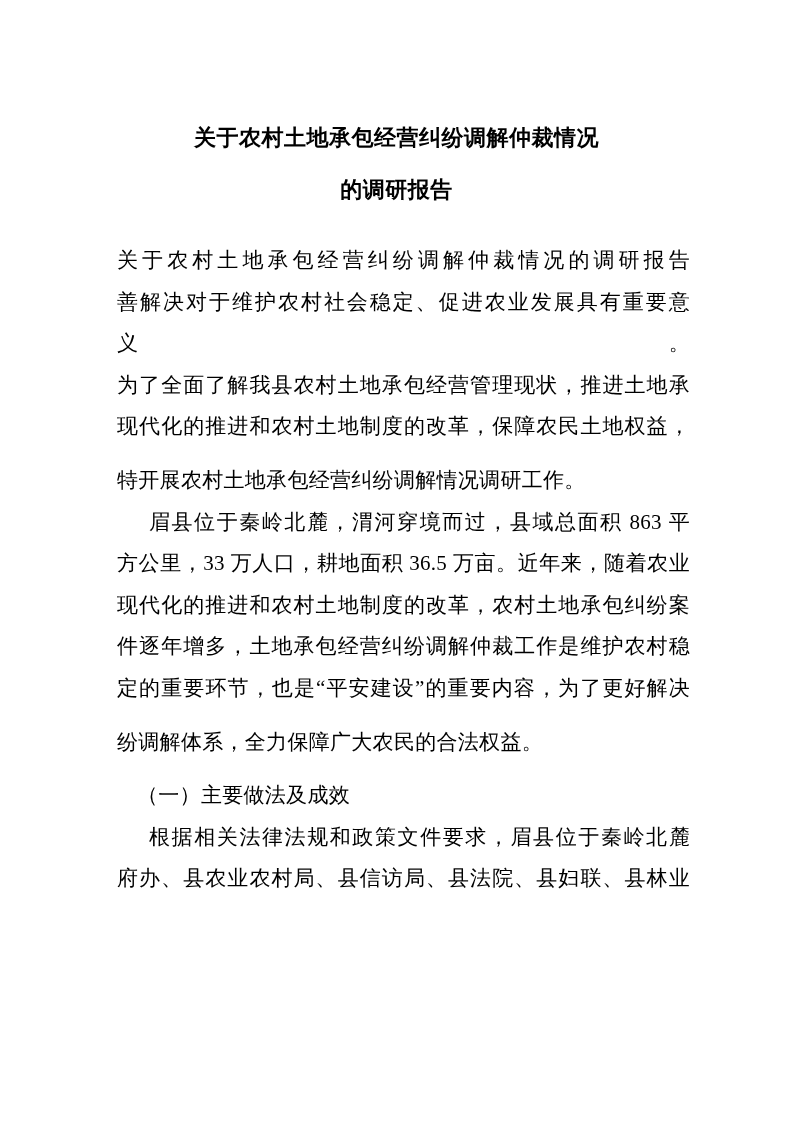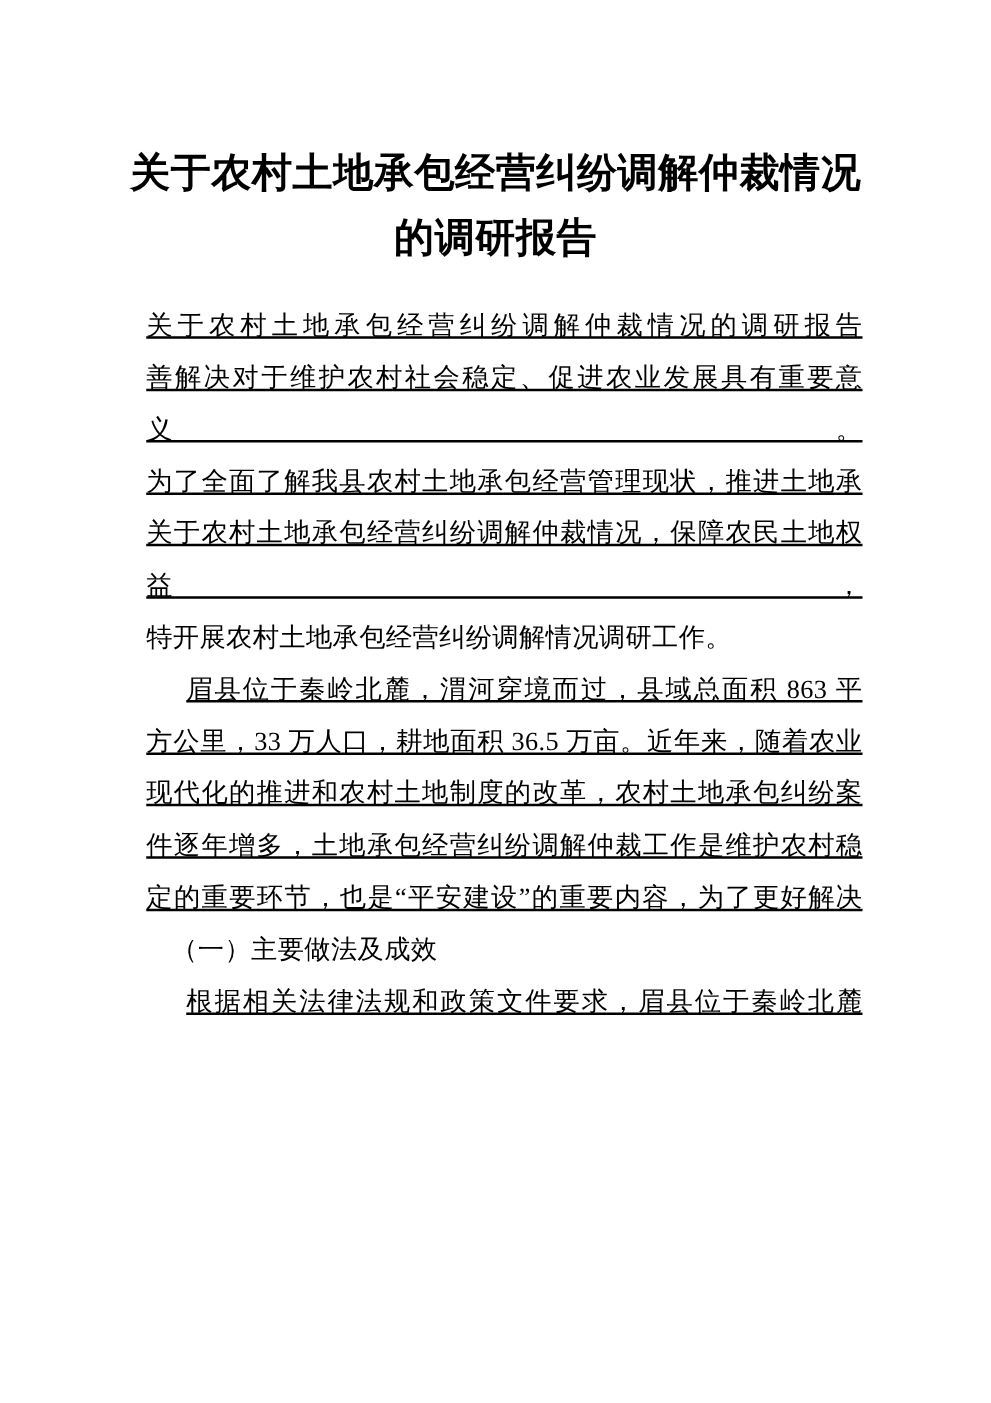--- a/index.html
+++ b/index.html
@@ -13,46 +13,46 @@
     height: 1122px;
     background: #ffffff;
     color: #000000;
     font-family: "Liberation Serif", serif;
     overflow: hidden;
   }
   .doc-title {
     padding-top: 112px;
     text-align: center;
     font-weight: bold;
-    font-size: 32px;
+    font-size: 22px;
     line-height: 52px;
     letter-spacing: 0.5px;
   }
   .doc-body {
     margin: 24px 0 0 117px;
     width: 573px;
     font-size: 21px;
     line-height: 41.6px;
     letter-spacing: 0.3px;
   }
   .bline {
     white-space: nowrap;
   }
   
   .j {
     white-space: normal;
     text-align: justify;
     text-align-last: justify;
     text-justify: inter-character;
-    text-decoration: underline;
   }
   
   .l {
     text-align: right;
     text-align-last: left;
+    margin-top: 12px;
   }
   
   .ind1 { padding-left: 32px; }
   
   .hd { padding-left: 27px; }
   
   .pr { padding-left: 20px; }
 </style>
 </head>
 <body>
@@ -61,24 +61,26 @@
 
   <div class="doc-title">
     <div class="title-line">关于农村土地承包经营纠纷调解仲裁情况</div>
     <div class="title-line">的调研报告</div>
   </div>
 
   <div class="doc-body">
     <div class="bline j">关于农村土地承包经营纠纷调解仲裁情况的调研报告</div>
     <div class="bline j">善解决对于维护农村社会稳定、促进农业发展具有重要意义。</div>
     <div class="bline j">为了全面了解我县农村土地承包经营管理现状，推进土地承</div>
-    <div class="bline j">关于农村土地承包经营纠纷调解仲裁情况，保障农民土地权益，</div>
+    <div class="bline j">现代化的推进和农村土地制度的改革，保障农民土地权益，</div>
     <div class="bline l">特开展农村土地承包经营纠纷调解情况调研工作。</div>
     <div class="bline j ind1">眉县位于秦岭北麓，渭河穿境而过，县域总面积 863 平</div>
     <div class="bline j">方公里，33 万人口，耕地面积 36.5 万亩。近年来，随着农业</div>
     <div class="bline j">现代化的推进和农村土地制度的改革，农村土地承包纠纷案</div>
     <div class="bline j">件逐年增多，土地承包经营纠纷调解仲裁工作是维护农村稳</div>
     <div class="bline j">定的重要环节，也是“平安建设”的重要内容，为了更好解决</div>
+    <div class="bline l">纷调解体系，全力保障广大农民的合法权益。</div>
     <div class="bline l pr">（一）主要做法及成效</div>
     <div class="bline j ind1">根据相关法律法规和政策文件要求，眉县位于秦岭北麓</div>
+    <div class="bline j">府办、县农业农村局、县信访局、县法院、县妇联、县林业</div>
   </div>
 
 </div>
 
 </body></html>

